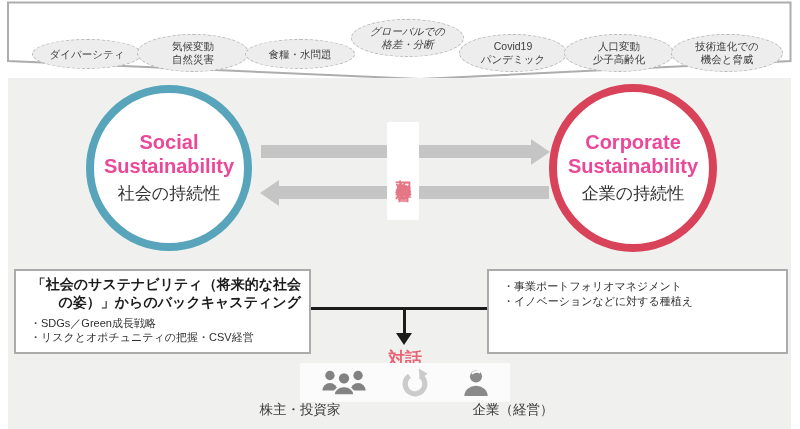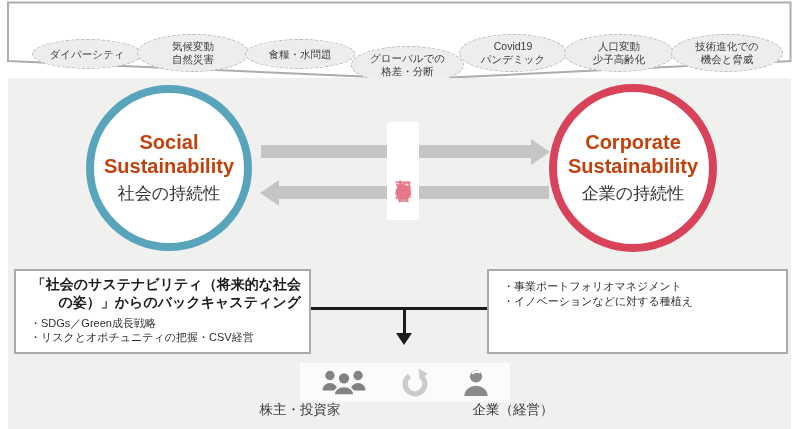--- a/index.html
+++ b/index.html
@@ -15,21 +15,21 @@
   .factor{position:absolute;background:#EDEDED;border:1.5px dashed #B8B8B8;border-radius:50%;
     display:flex;align-items:center;justify-content:center;text-align:center;
     font-size:10.5px;line-height:1.22;color:#3d3d3d;white-space:pre-line;box-sizing:border-box;}
 
   
   .panel{position:absolute;left:8px;top:78px;width:783px;height:351px;background:#F0F0EF;}
 
   
   .circle{position:absolute;border-radius:50%;background:#fff;display:flex;flex-direction:column;
     align-items:center;justify-content:center;text-align:center;box-sizing:content-box;}
-  .circle .en{font-weight:bold;font-size:20px;line-height:1.18;color:#c2410c;text-align:right;}
+  .circle .en{font-weight:bold;font-size:20px;line-height:1.18;color:#ec4899;text-align:right;}
   .circle .jp{font-size:17px;color:#333;margin-top:3px;}
   .circle-social{left:86px;top:85px;width:150px;height:150px;border:8px solid #58A5BB;}
   .circle-corporate{left:549px;top:84px;width:152px;height:152px;border:8px solid #D8435A;}
 
   
   .arrow-body{position:absolute;background:#C5C5C5;height:13px;}
   .arrow-head{position:absolute;width:0;height:0;border-top:13px solid transparent;border-bottom:13px solid transparent;}
   .ar-body{left:261px;top:145px;width:271px;}
   .ar-head{left:531px;top:138.5px;border-left:19px solid #C5C5C5;}
   .al-head{left:260px;top:179.5px;border-right:19px solid #C5C5C5;}
@@ -70,21 +70,21 @@
 
   <svg class="banner-shape" viewBox="0 0 800 85">
     <polygon points="8,2.5 790.5,2.5 790.5,61 420,79 8,61" fill="#ffffff" stroke="#ADADAD" stroke-width="2"></polygon>
   </svg>
 
 
   <div class="factor" style="left:32px;top:39px;width:110px;height:30px;">ダイバーシティ</div>
   <div class="factor" style="left:137px;top:34px;width:112px;height:38px;">気候変動
 自然災害</div>
   <div class="factor" style="left:245px;top:39px;width:110px;height:30px;">食糧・水問題</div>
-  <div class="factor" style="left:351px;top:46px;width:113px;height:38px;">グローバルでの
+  <div class="factor" style="left:351px;top:19px;width:113px;height:38px;font-style:italic;">グローバルでの
 格差・分断</div>
   <div class="factor" style="left:459px;top:34px;width:108px;height:38px;">Covid19
 パンデミック</div>
   <div class="factor" style="left:564px;top:34px;width:110px;height:38px;">人口変動
 少子高齢化</div>
   <div class="factor" style="left:671px;top:34px;width:112px;height:38px;">技術進化での
 機会と脅威</div>
 
   <div class="panel"></div>
 
@@ -119,20 +119,21 @@
     <div class="desc-bullets">
       <div>・事業ポートフォリオマネジメント</div>
       <div>・イノベーションなどに対する種植え</div>
     </div>
   </div>
 
   <div class="conn-h"></div>
   <div class="conn-v"></div>
   <div class="conn-head"></div>
 
+  <div class="dialogue-label">対話</div>
 
   <div class="icon-strip">
     <svg width="48" height="30" viewBox="0 0 48 32">
       <g fill="#828282">
         <circle cx="9" cy="8" r="5"></circle>
         <path d="M1,24 a8,8 0 0,1 16,0 Z"></path>
         <circle cx="39" cy="8" r="5"></circle>
         <path d="M31,24 a8,8 0 0,1 16,0 Z"></path>
       </g>
       <g fill="#828282" stroke="#FBFBFB" stroke-width="2">

